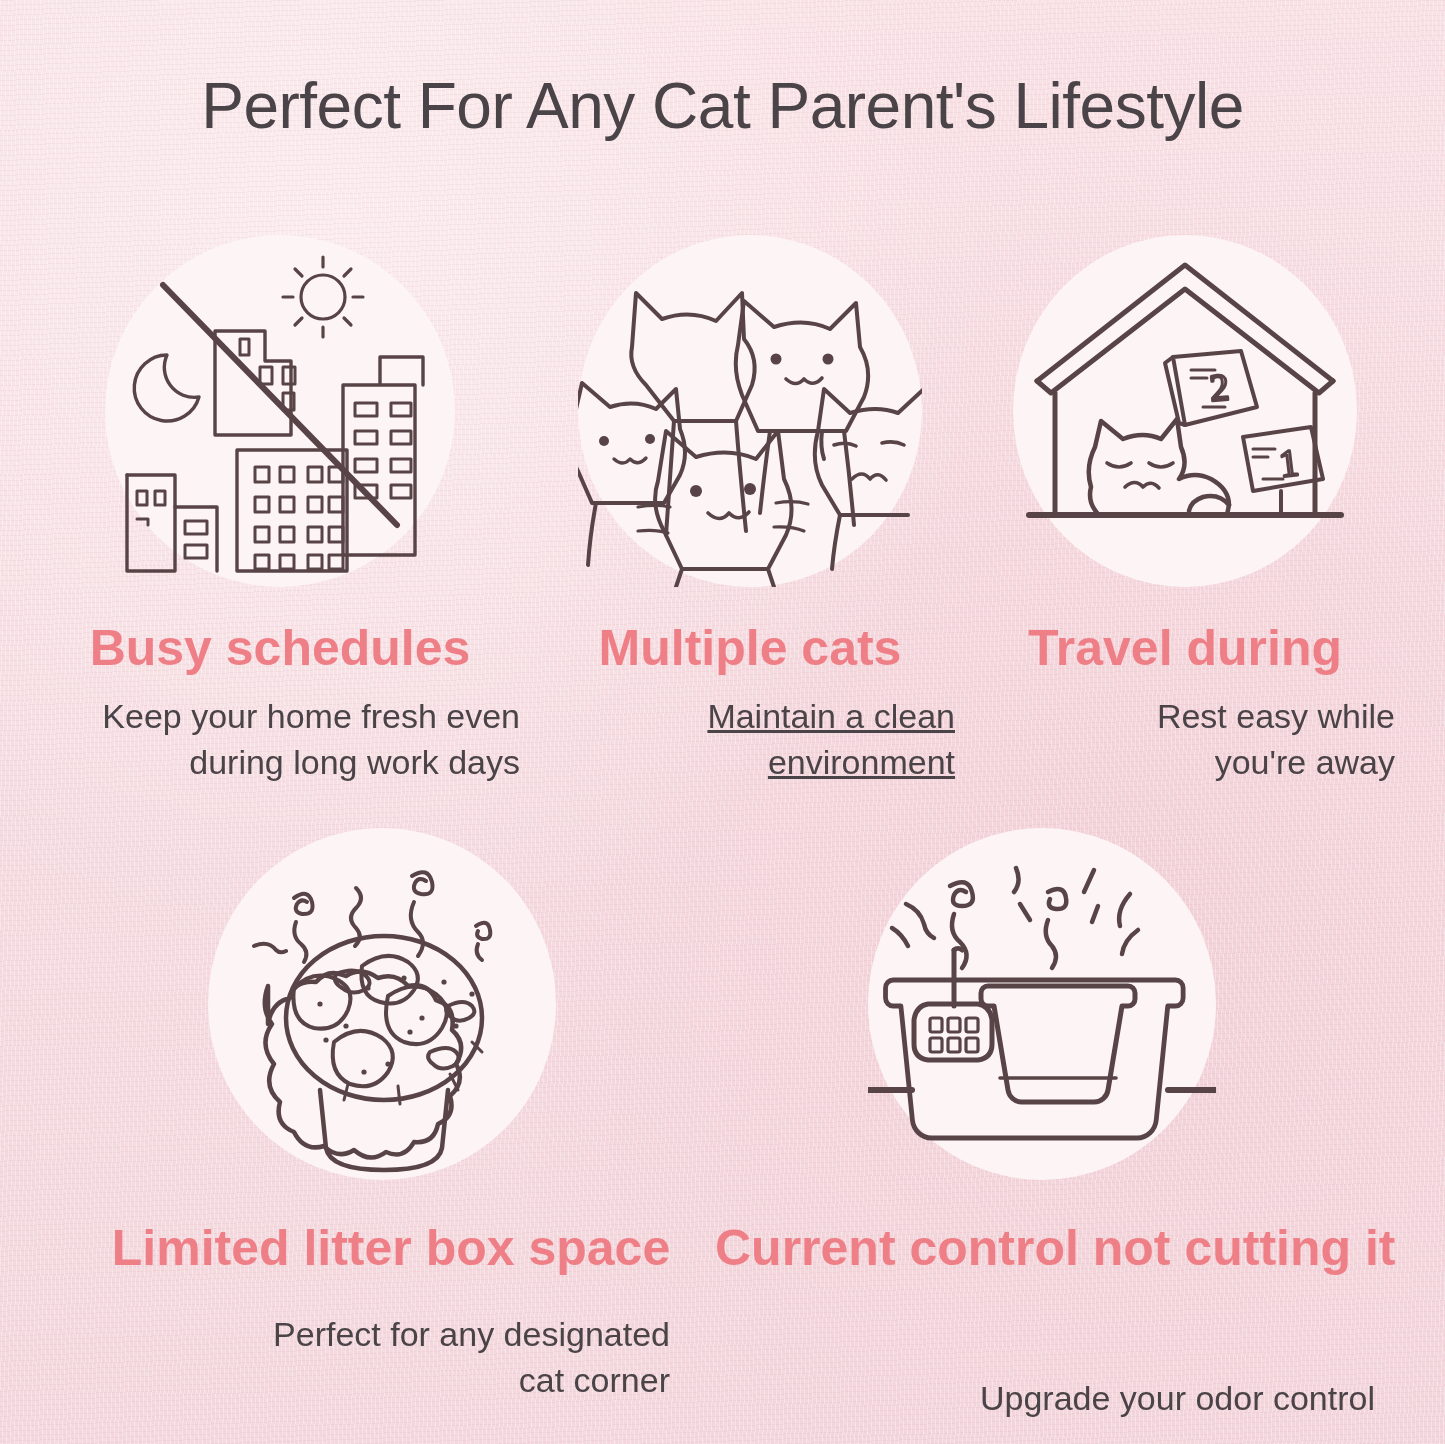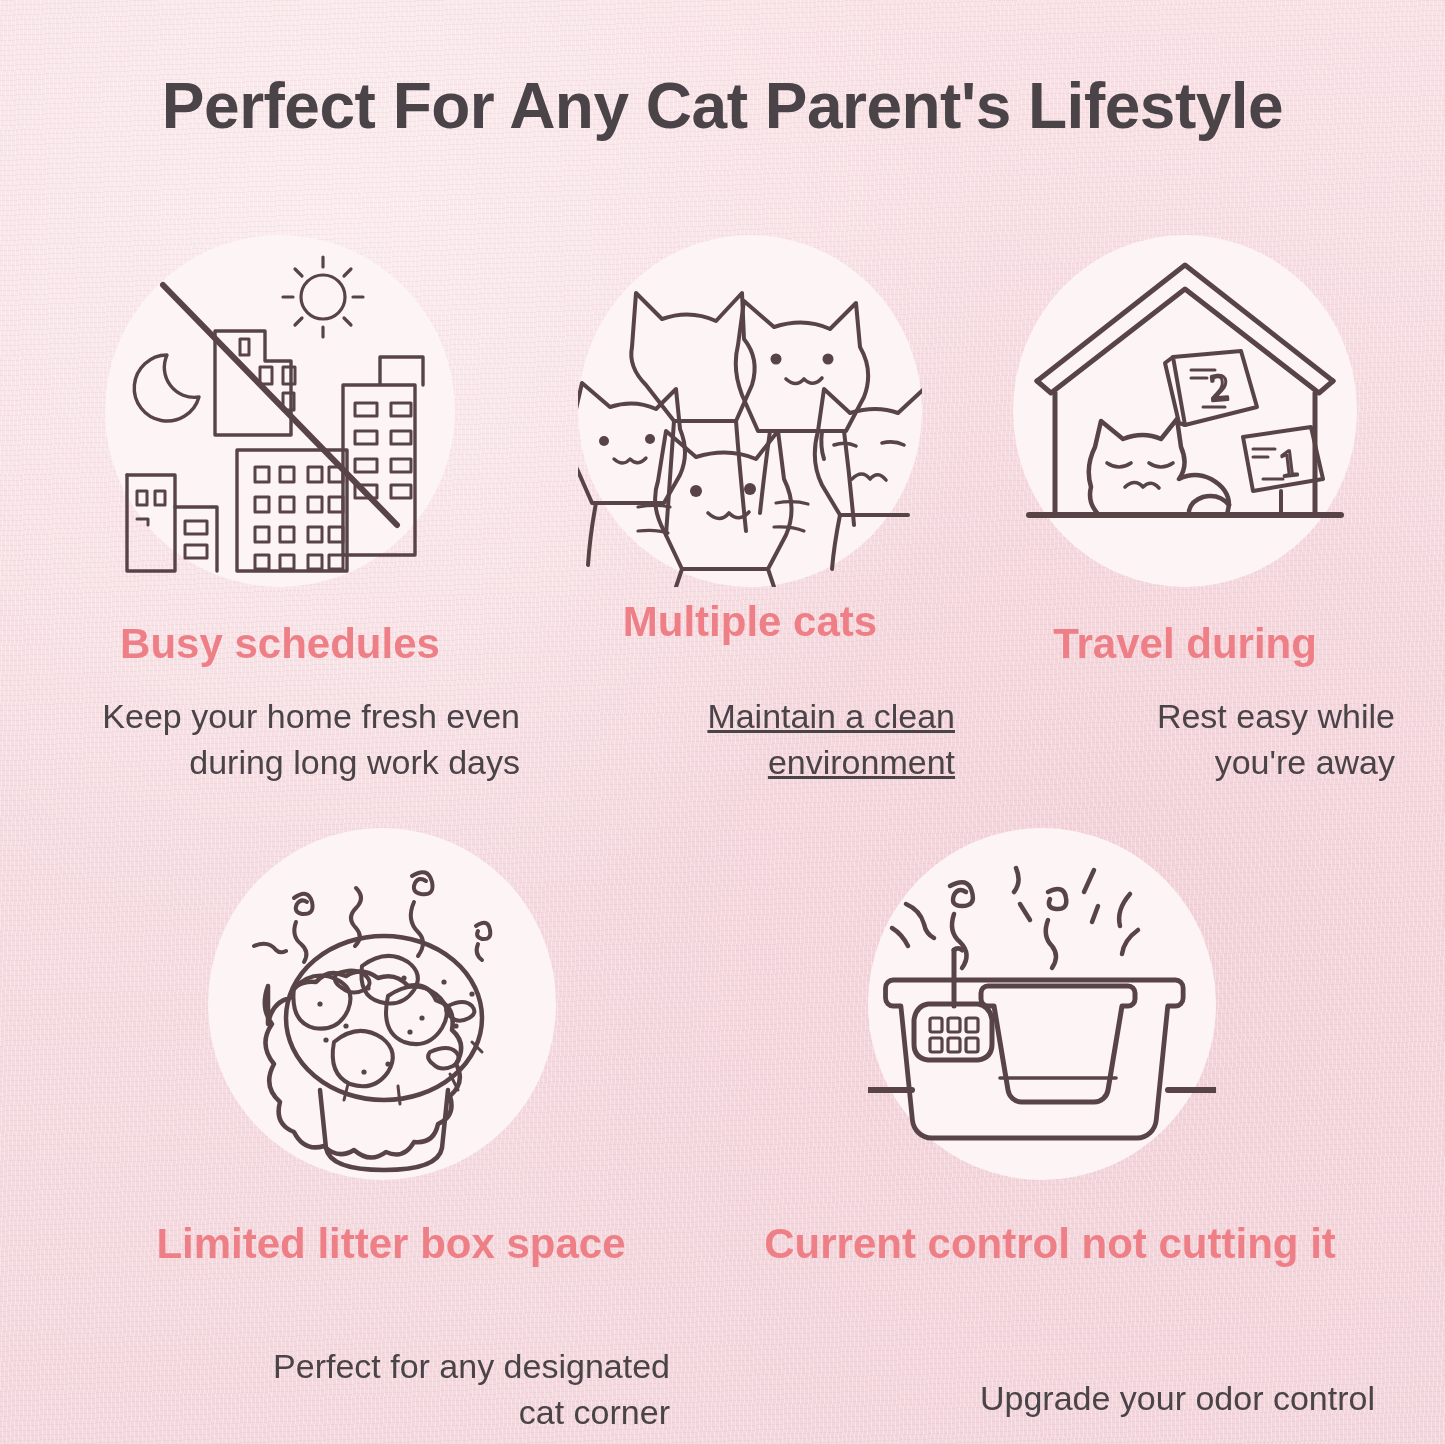--- a/index.html
+++ b/index.html
@@ -29,21 +29,21 @@
       linear-gradient(#f8e0e4, #f3d7dd);
   }
 
   #title {
     position: absolute;
     top: 74px;
     left: 0;
     width: 1445px;
     text-align: center;
     font-size: 64px;
-    font-weight: bold;
+    font-weight: normal;
     letter-spacing: -0.5px;
     color: #4a4347;
     line-height: 1;
     white-space: nowrap;
   }
 
   .circle {
     position: absolute;
     border-radius: 50%;
     background: #fdf4f5;
@@ -51,56 +51,56 @@
     align-items: center;
     justify-content: center;
   }
 
   .circle svg { display: block; }
 
   .label {
     position: absolute;
     text-align: center;
     color: #ef7f86;
-    font-size: 42px;
+    font-size: 50px;
     font-weight: bold;
     line-height: 1.05;
     white-space: nowrap;
   }
 
   .desc {
     position: absolute;
     text-align: right;
     color: #4a4347;
     font-size: 34px;
     line-height: 1.35;
     white-space: pre-line;
   }
 
   
   #circle-busy     { left: 105px;  top: 235px; width: 350px; height: 352px; }
   #circle-multi    { left: 578px;  top: 235px; width: 344px; height: 352px; }
   #circle-travel   { left: 1013px; top: 235px; width: 344px; height: 352px; }
 
   #label-busy   { left: 50px;  top: 622px; width: 460px; }
-  #label-multi  { left: 540px; top: 600px; width: 420px; }
+  #label-multi  { left: 540px; top: 622px; width: 420px; }
   #label-travel { left: 970px; top: 622px; width: 430px; }
 
   #desc-busy   { left: 40px;  top: 694px; width: 480px; }
   #desc-multi  { left: 545px; top: 694px; width: 410px; text-decoration: underline; }
   #desc-travel { left: 975px; top: 694px; width: 420px; }
 
   
   #circle-space   { left: 208px; top: 828px; width: 348px; height: 352px; }
   #circle-current { left: 868px; top: 828px; width: 348px; height: 352px; }
 
   #label-space   { left: 71px;  top: 1222px; width: 640px; }
   #label-current { left: 715px; top: 1222px; width: 670px; }
 
-  #desc-space   { left: 90px;  top: 1344px; width: 580px; }
+  #desc-space   { left: 90px;  top: 1312px; width: 580px; }
   #desc-current { left: 735px; top: 1376px; width: 640px; }
 
   .ink { fill: none; stroke: #584446; stroke-linecap: round; stroke-linejoin: round; }
   .ink-fill { fill: #584446; }
 </style>
 </head>
 <body>
 
 <div id="page"></div>
 

